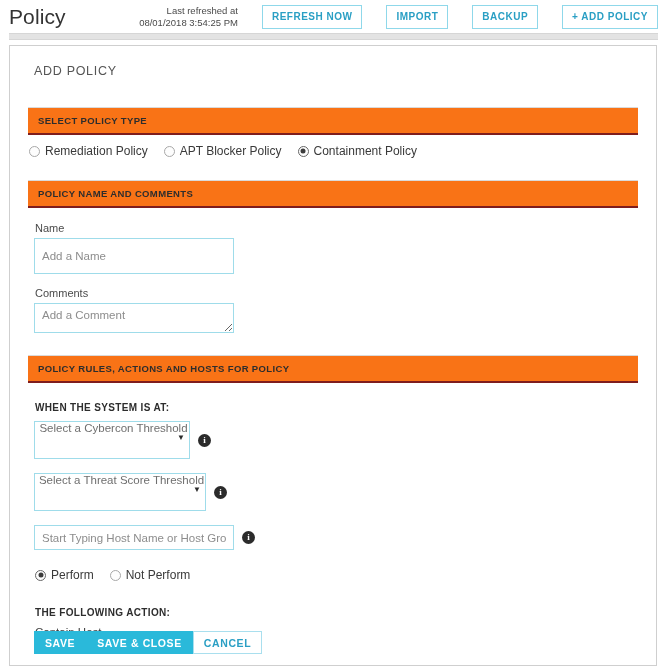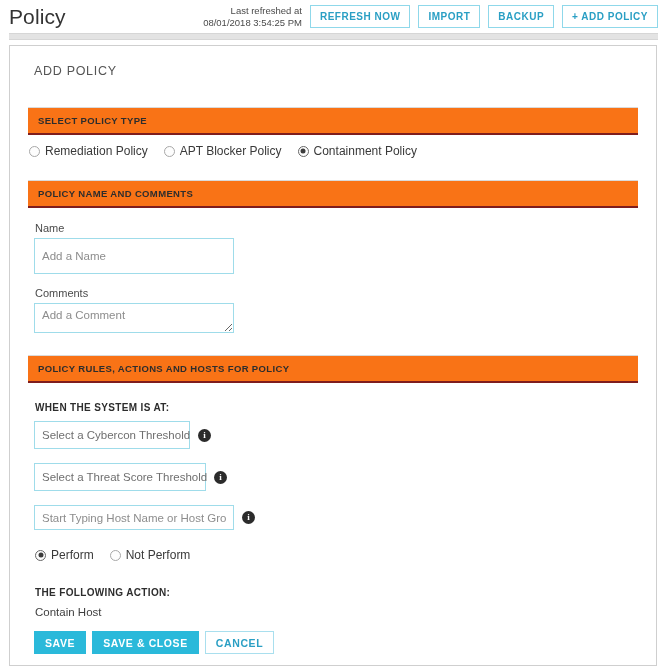--- a/index.html
+++ b/index.html
@@ -28,22 +28,21 @@
     font-size: 21px;
     font-weight: 400;
     color: #333333;
     letter-spacing: 0.1px;
     line-height: 1;
     flex: 0 0 auto;
   }
   .header-right {
     margin-left: auto;
     display: flex;
-    align-items: center;
-    gap: 8px;
+    gap: 24px;
   }
   .refresh-stamp {
     text-align: right;
     font-size: 9.5px;
     line-height: 12px;
     color: #4a4a4a;
     white-space: nowrap;
   }
   .hdr-btn {
     border: 1px solid #8fd8ea;
@@ -176,29 +175,30 @@
 
   .sel-row {
     display: flex;
     align-items: center;
     gap: 8px;
     margin-bottom: 14px;
   }
   .fake-select {
     border: 1px solid #9fdcea;
     background: #ffffff;
-    height: 28px;
+    height: 38px;
     display: flex;
     align-items: center;
     box-sizing: border-box;
     padding: 0 4px 0 7px;
     font-size: 11.5px;
     color: #6f6f6f;
     cursor: pointer;
     white-space: nowrap;
+    flex-direction: column;
   }
   .sel-cybercon { width: 156px; }
   .sel-threat   { width: 172px; }
   .caret {
     margin-left: auto;
     padding-left: 8px;
     font-size: 8px;
     color: #2b2b2b;
     line-height: 1;
   }
@@ -227,21 +227,20 @@
     margin-left: 1px;
   }
 
   
   .footer-btns {
     position: absolute;
     left: 24px;
     bottom: 11px;
     display: flex;
     align-items: flex-end;
-    gap: 6px;
   }
   .btn-primary {
     background: #2ab9da;
     border: 1px solid #2ab9da;
     color: #ffffff;
     font-size: 10.5px;
     font-weight: 700;
     letter-spacing: 0.6px;
     padding: 6px 10px 5px 10px;
     line-height: 1;

